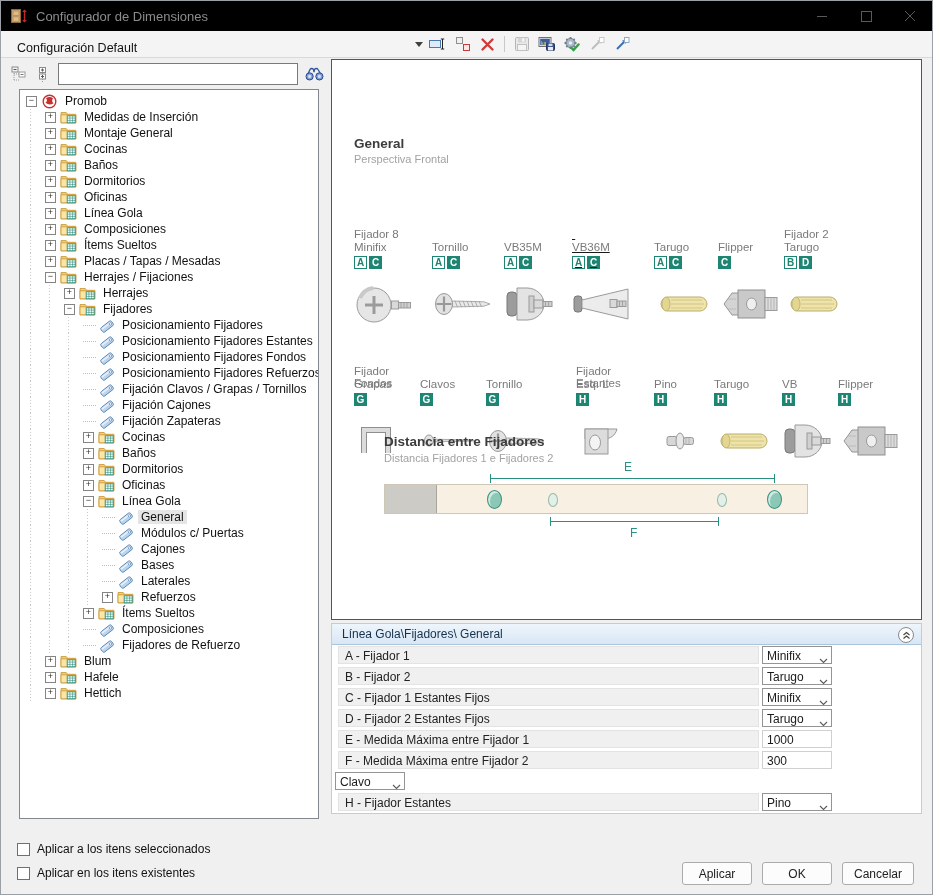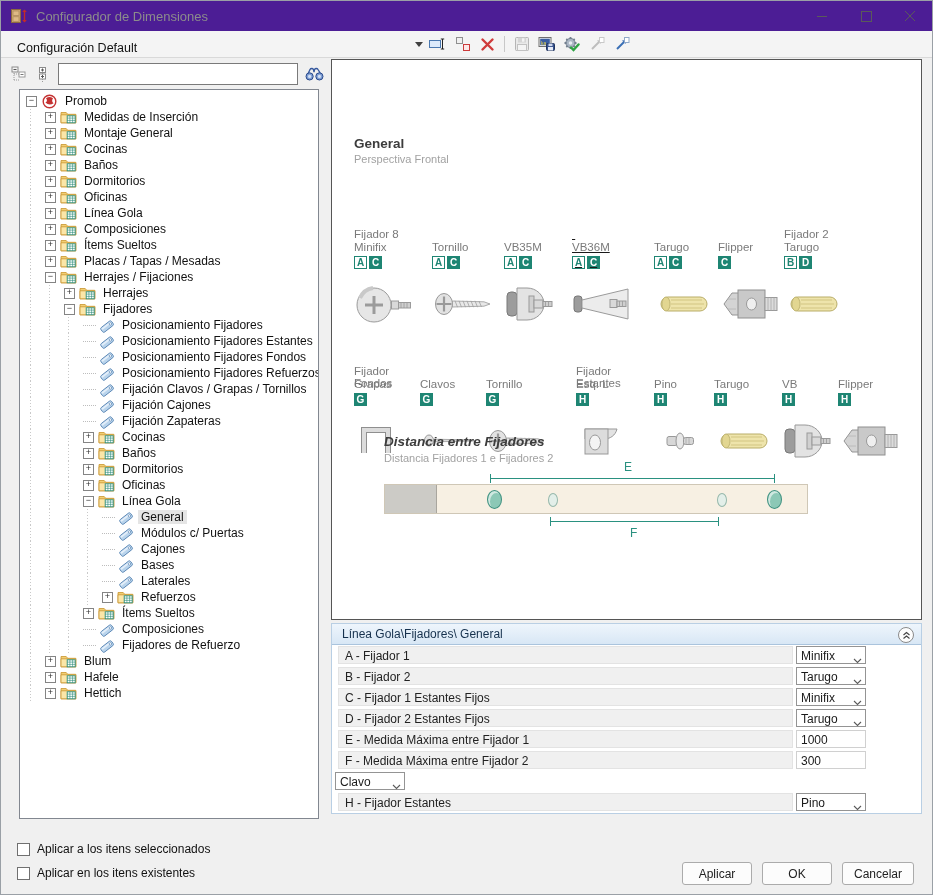--- a/index.html
+++ b/index.html
@@ -3,21 +3,21 @@
 <meta charset="utf-8">
 <style>
   html,body{margin:0;padding:0;}
   body{
     width:933px;height:895px;position:relative;overflow:hidden;
     background:#f0f0f0;
     font-family:"Liberation Sans",sans-serif;font-size:12px;color:#1a1a1a;
     box-sizing:border-box;border:1px solid #9aa0a6;
   }
   
-  .titlebar{position:absolute;left:0;top:0;width:100%;height:30px;display:flex;align-items:center;background:#4c1d95;}
+  .titlebar{position:absolute;left:0;top:0;width:100%;height:30px;display:flex;align-items:center;background:#000000;}
   .appicon{width:18px;height:18px;margin-left:9px;}
   .apptitle{margin-left:8px;font-size:13px;color:#8c8c8c;}
   .wincontrols{position:absolute;right:0;top:0;height:30px;display:flex;}
   .winbtn{width:44px;height:30px;display:flex;align-items:center;justify-content:center;color:#5a5a5a;font-size:13px;}
   .winbtn svg{display:block;}
   
   .toolbar{position:absolute;left:0;top:30px;width:100%;height:26px;display:flex;align-items:center;border-bottom:1px solid #d9d9d9;background:#f4f4f4;}
   .combo{position:relative;width:424px;height:22px;display:flex;align-items:flex-end;padding-left:16px;box-sizing:border-box;}
   .combo .val{font-size:12.5px;color:#111;}
   .combo .arrow{position:absolute;right:2px;top:9px;width:0;height:0;border-left:4px solid transparent;border-right:4px solid transparent;border-top:5px solid #404040;}
@@ -46,37 +46,37 @@
   .frow2{top:305px;}
   .fcell{position:absolute;top:0;width:76px;}
   .fcap{height:13px;font-size:11.5px;color:#7a7a7a;}
   .fname{height:14px;font-size:11.5px;color:#7a7a7a;}
   .fbadges{height:16px;margin-top:1px;display:flex;}
   .badge{width:13px;height:13px;margin-right:2px;font-size:10px;font-weight:bold;display:flex;align-items:center;justify-content:center;box-sizing:border-box;}
   .badge.outline{background:#fff;border:1px solid #1e8573;color:#1e8573;}
   .badge.filled{background:#1e8573;border:1px solid #1e8573;color:#fff;}
   .fart{margin-top:8px;height:48px;}
   
-  .dist-title{position:absolute;left:52px;top:374px;font-size:13.5px;font-weight:bold;color:#3c3c3c;font-style:italic;}
+  .dist-title{position:absolute;left:52px;top:374px;font-size:13.5px;font-weight:bold;color:#3c3c3c;}
   .dist-sub{position:absolute;left:52px;top:392px;font-size:11px;color:#a2a2a2;}
   .bar{position:absolute;left:52px;top:424px;width:424px;height:30px;background:#f7f0e3;border:1px solid #cfc7b6;box-sizing:border-box;}
   .bar .endblock{position:absolute;left:0;top:0;width:51px;height:28px;background:#cccbc6;border-right:1px solid #a9a69e;}
   .hole{position:absolute;border-radius:50%;}
   .hole.big{width:13px;height:17px;top:5px;background:#8cc8b6;border:1px solid #3f9180;box-shadow:inset 2px 2px 0 #cfe8e0;}
   .hole.small{width:8px;height:12px;top:8px;background:#e3efe9;border:1px solid #96b8ab;}
   .dim{position:absolute;height:1px;background:#2a9180;}
   .dim .tick{position:absolute;top:-4px;width:1px;height:9px;background:#2a9180;}
   .dimlabel{position:absolute;font-size:12px;color:#2a9180;}
   
   .propgrid{position:absolute;left:330px;top:622px;width:591px;background:#fff;border:1px solid #b9cfe4;box-sizing:border-box;}
   .phead{height:20px;background:linear-gradient(#eef5fc,#d8e7f5);border-bottom:1px solid #aac4dd;display:flex;align-items:center;position:relative;}
   .phead .ptitle{margin-left:10px;font-size:12px;color:#16314d;}
   .collapsebtn{position:absolute;right:7px;top:3px;width:14px;height:14px;border-radius:50%;background:#fdfdfd;border:1px solid #8a8a8a;display:flex;align-items:center;justify-content:center;}
   .prow{height:20px;display:flex;align-items:center;border-bottom:1px solid #fff;background:#fff;}
-  .plabel{margin-left:6px;width:455px;height:18px;line-height:18px;background:#f0f0f0;border:1px solid #e3e3e3;box-sizing:border-box;padding-left:6px;font-size:12px;color:#222;}
+  .plabel{margin-left:6px;width:421px;height:18px;line-height:18px;background:#f0f0f0;border:1px solid #e3e3e3;box-sizing:border-box;padding-left:6px;font-size:12px;color:#222;}
   .pvalue{margin-left:3px;width:70px;height:18px;box-sizing:border-box;position:relative;background:#fff;font-size:12px;}
   .pvalue.select{border:1px solid #949494;}
   .pvalue.text{border:1px solid #d0d0d0;}
   .pvalue .vtext{position:absolute;left:4px;top:2px;}
   .pvalue .chev{position:absolute;right:3px;top:6px;}
   
   .cbrow{position:absolute;left:16px;display:flex;align-items:center;height:16px;}
   .cbox{width:13px;height:13px;background:#fff;border:1px solid #707070;box-sizing:border-box;margin-right:7px;}
   .cbrow .cblabel{font-size:12px;color:#111;}
   .btn{position:absolute;top:861px;height:23px;background:#fcfcfc;border:1px solid #ababab;border-radius:3px;font-size:12px;color:#222;display:flex;align-items:center;justify-content:center;box-sizing:border-box;}

